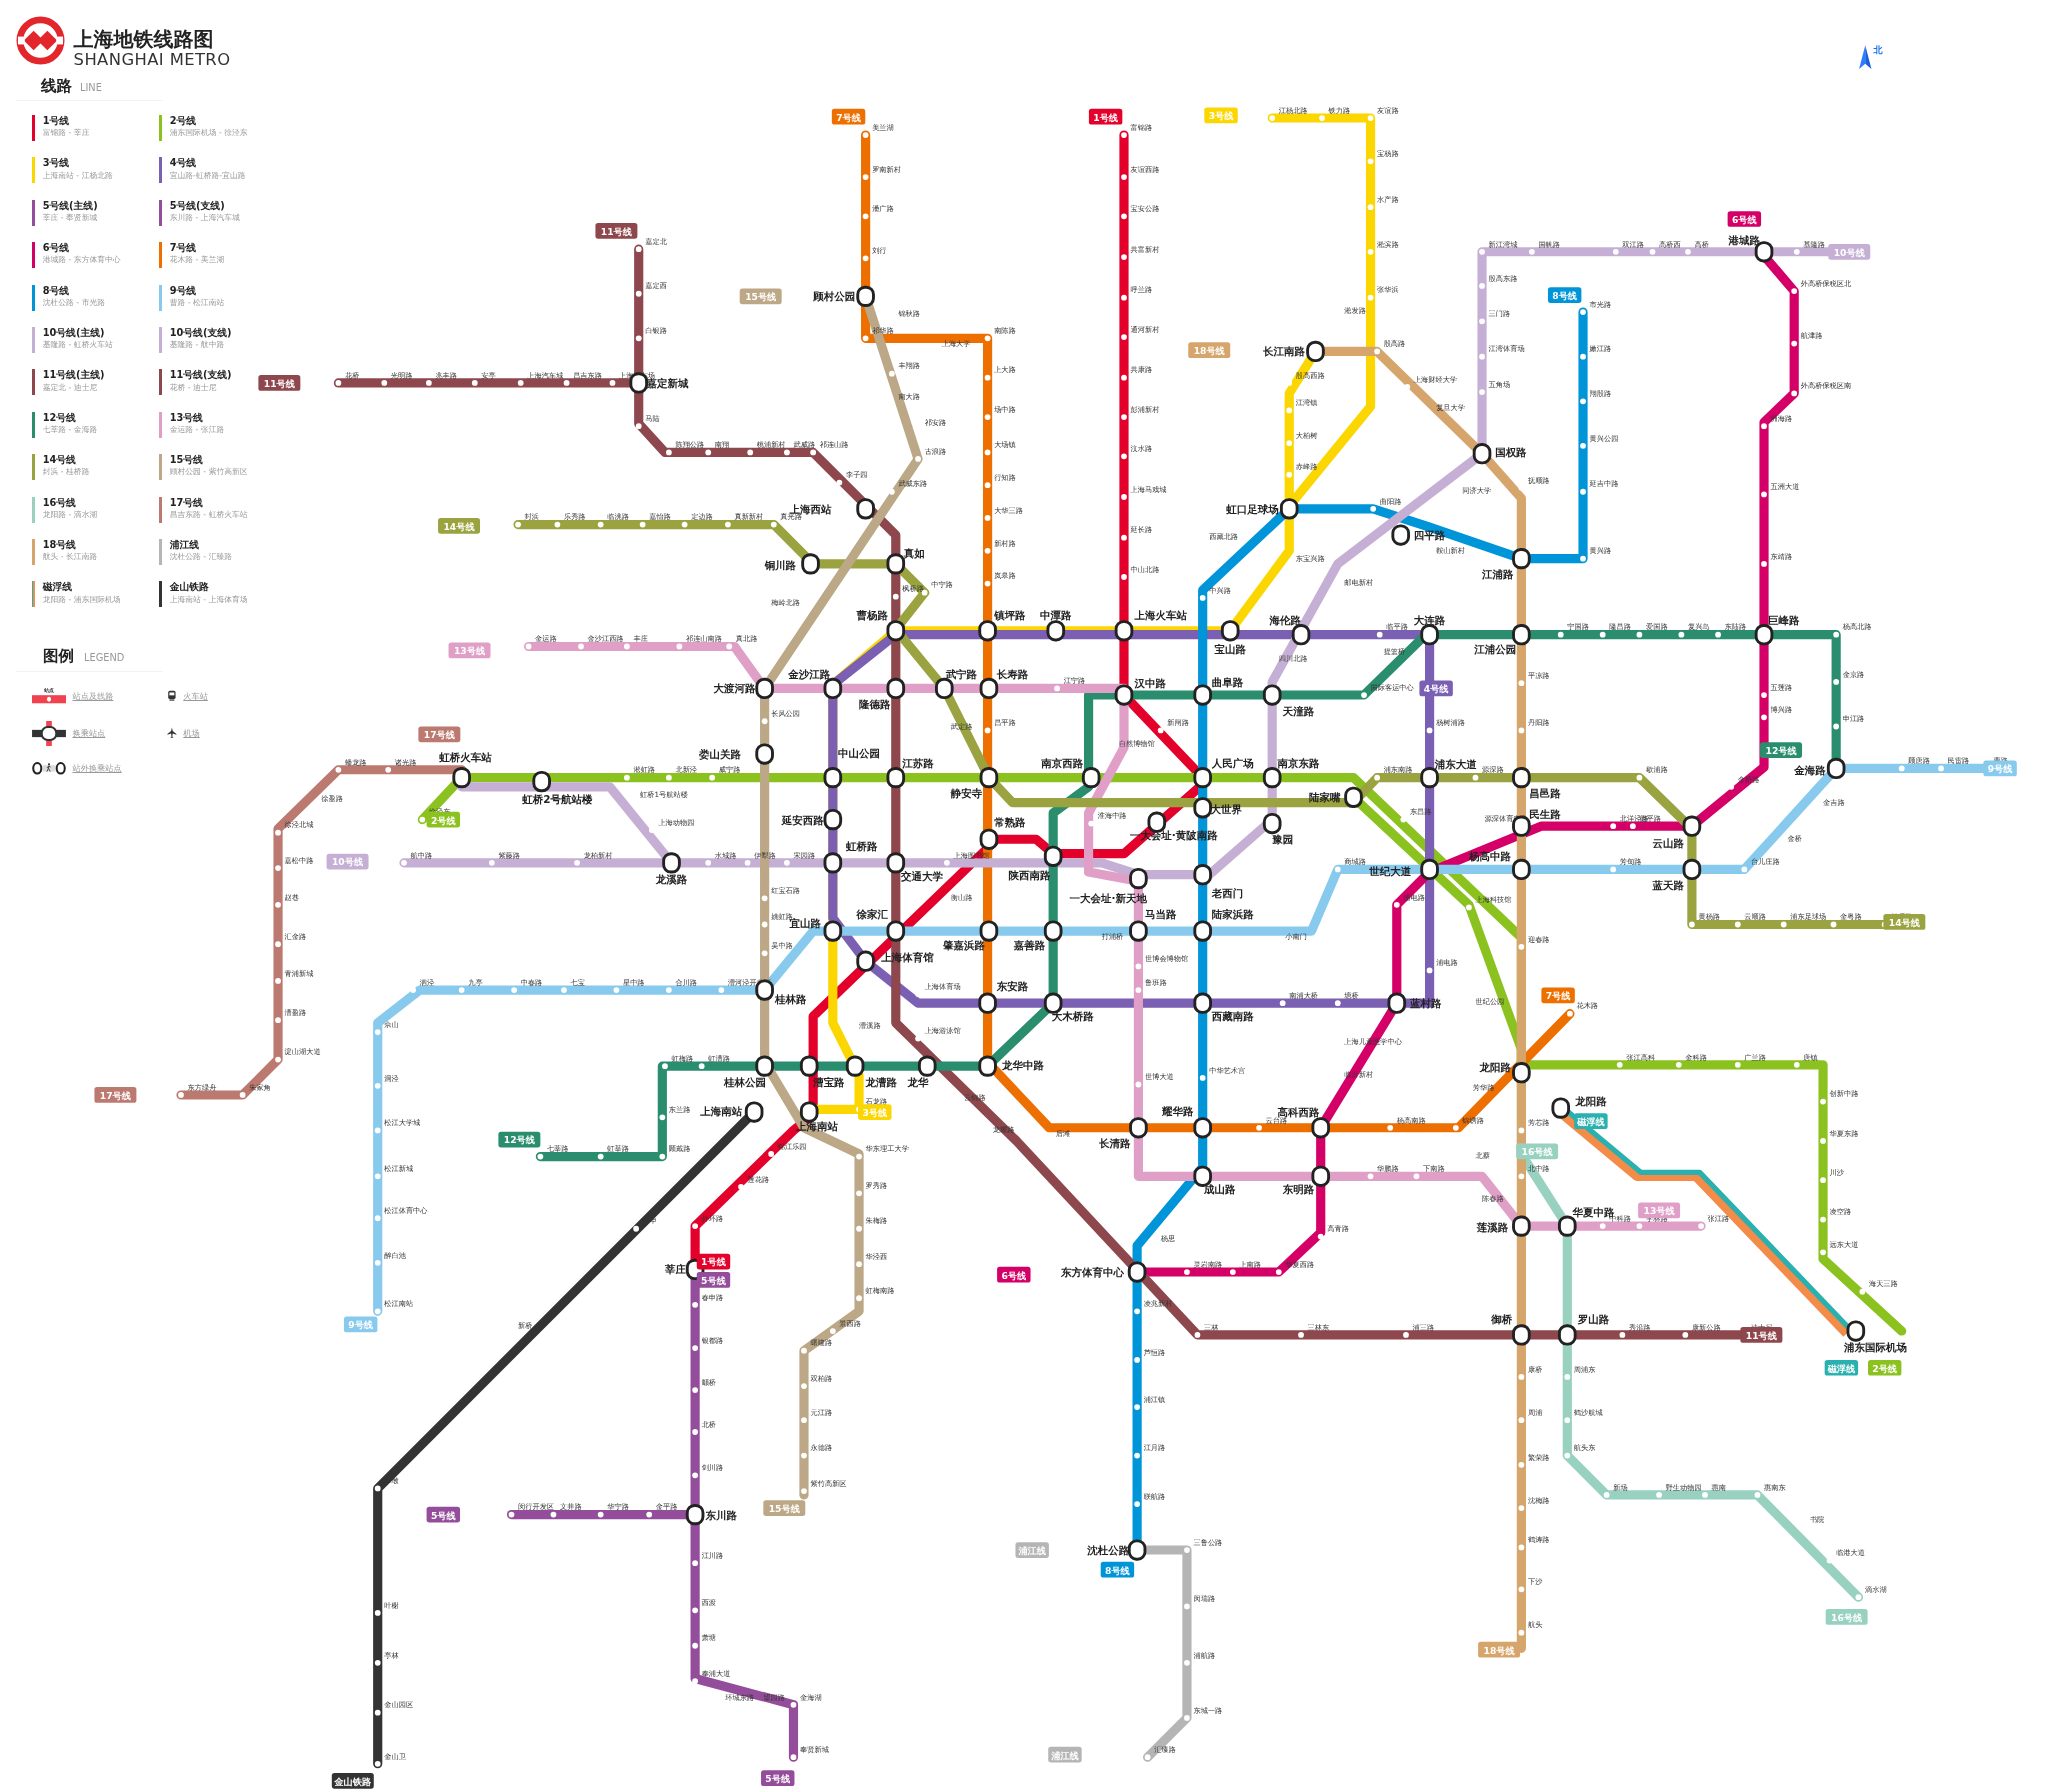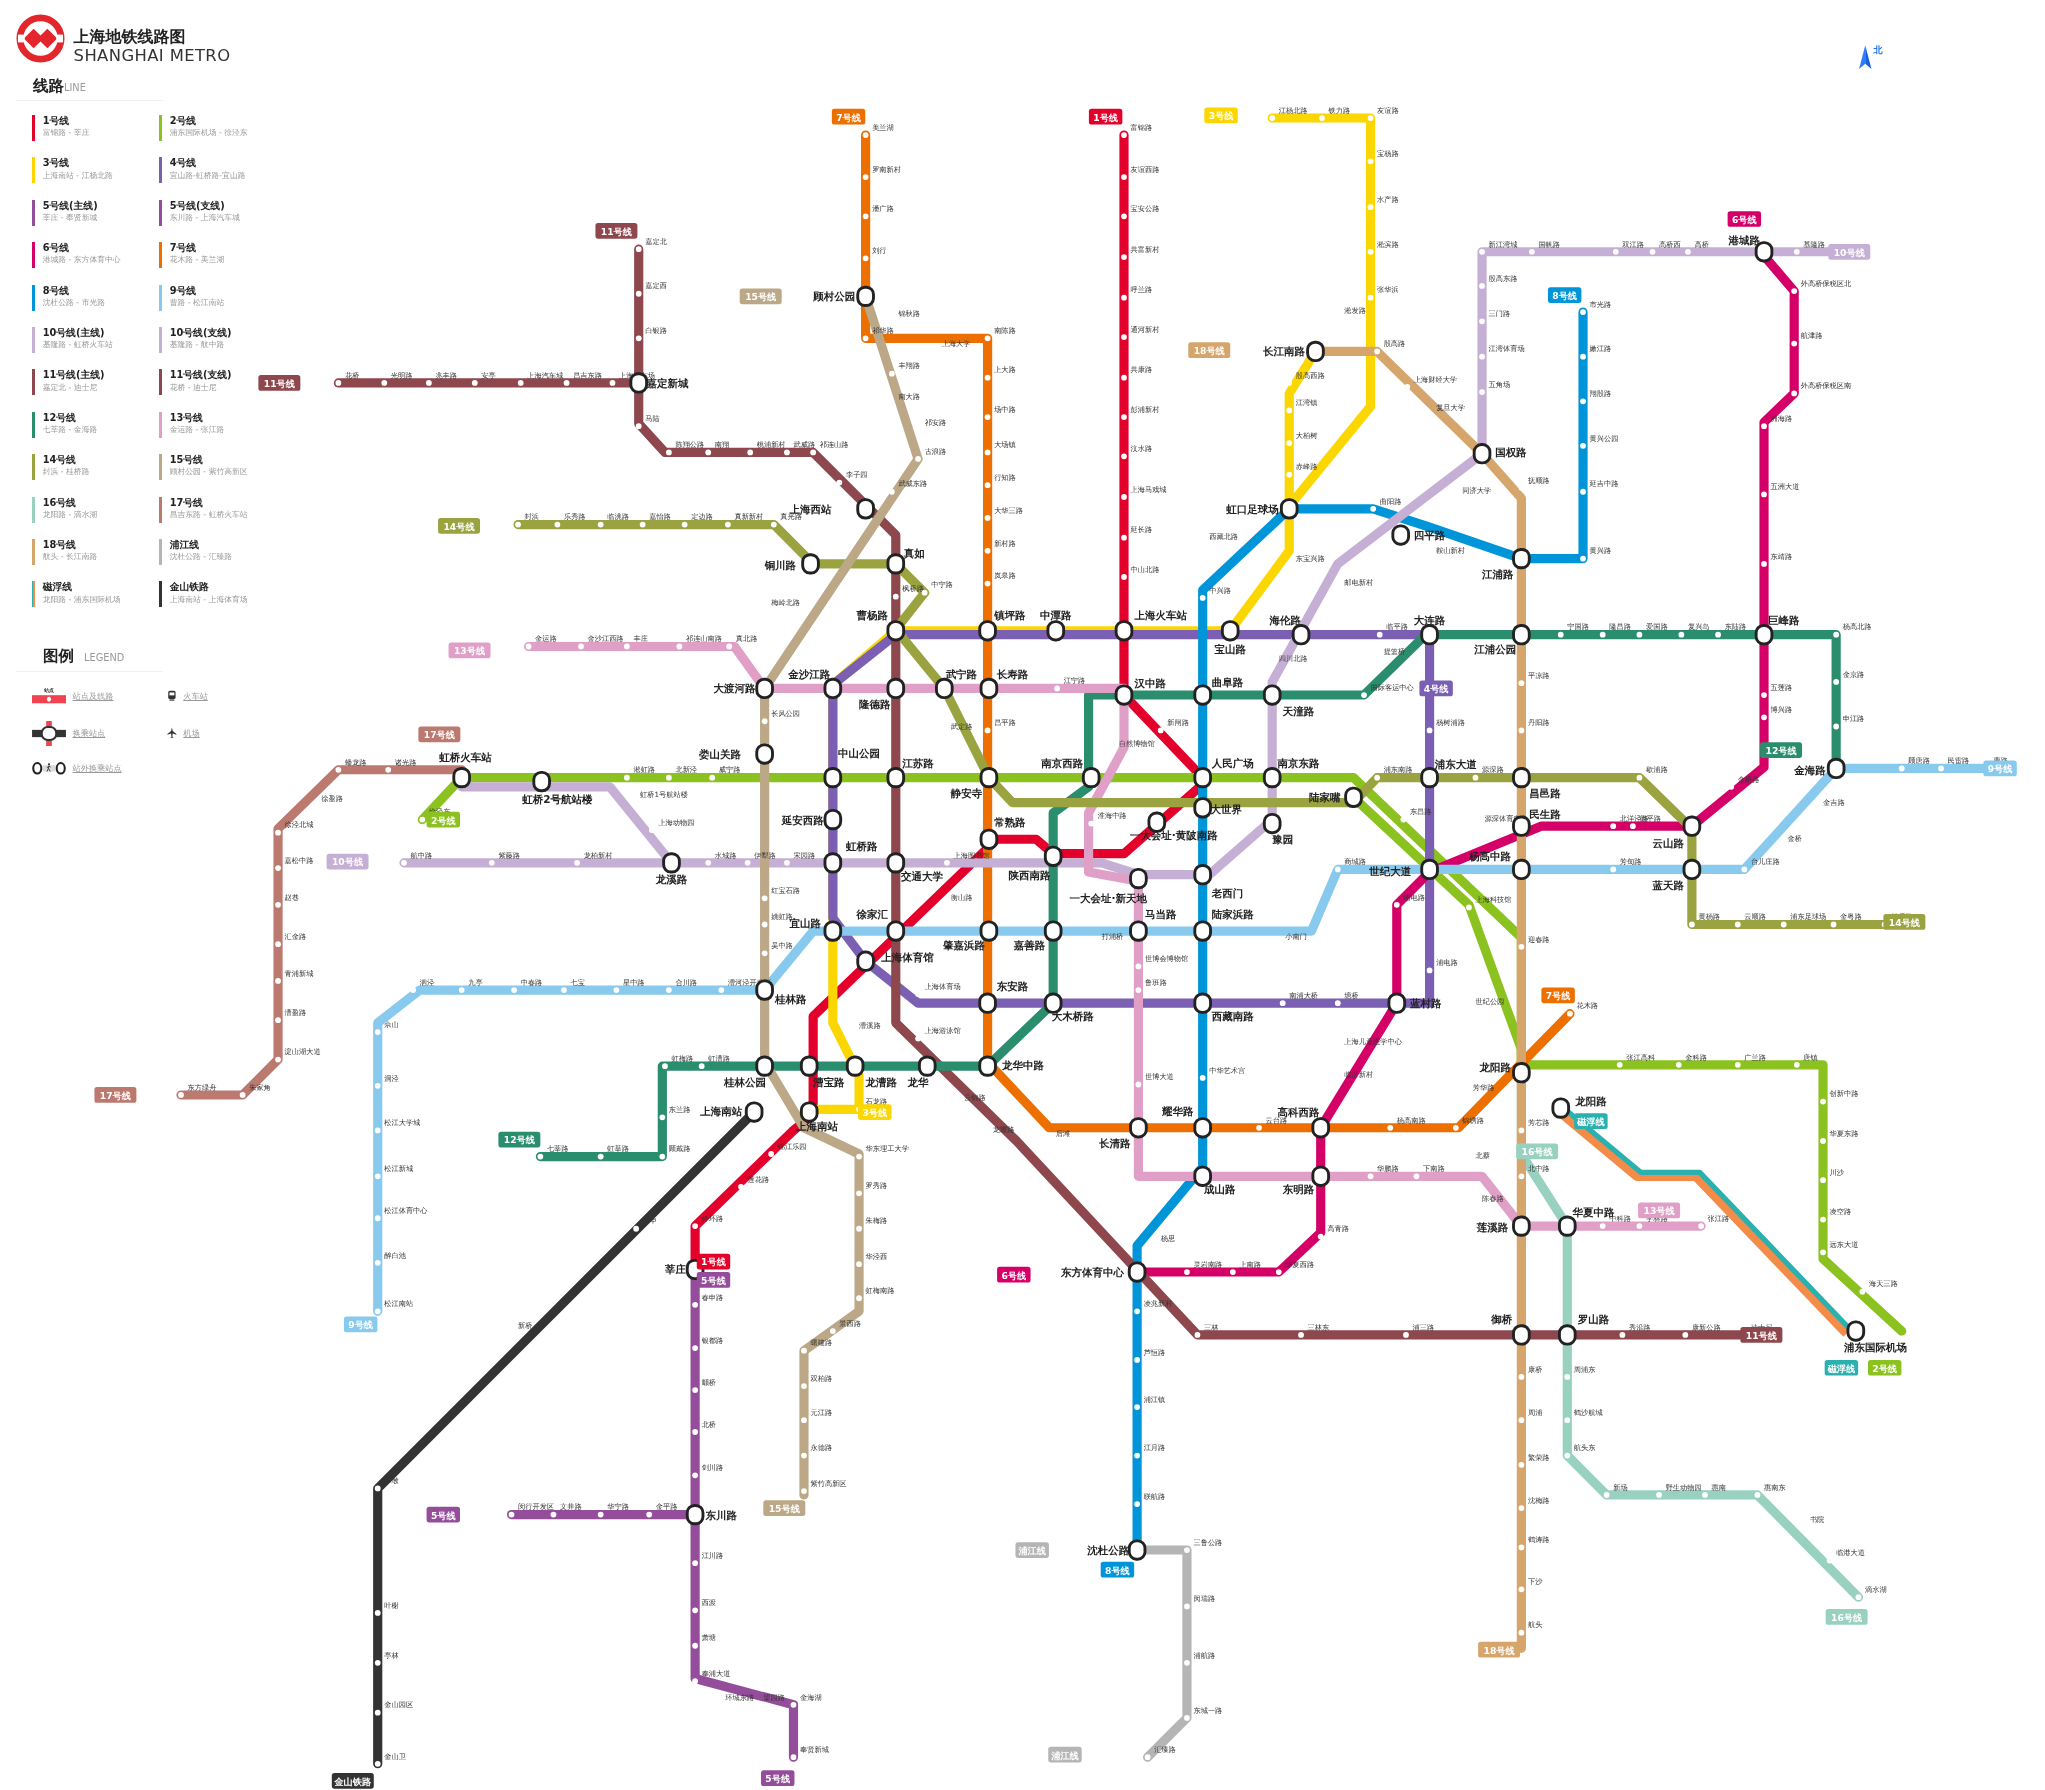--- a/index.html
+++ b/index.html
@@ -1,20 +1,20 @@
 <!DOCTYPE html>
 <html style="font-size:6.5px"><head>
 <meta charset="utf-8">
 <style>
   html,body{margin:0;padding:0;background:#ffffff;}
   body{width:2046px;height:1790px;position:relative;overflow:hidden;font-family:"DejaVu Sans","Liberation Sans",sans-serif;}
   #map{position:absolute;left:0;top:0;width:2046px;height:1790px;}
   .header{position:absolute;left:16.4px;top:12.3px;display:flex;align-items:center;gap:8.2px;}
   .logo{width:49px;height:49px;}
-  .title-zh{font-size:16px;font-weight:bold;color:#222;line-height:1.1;margin-top:16px;}
+  .title-zh{font-size:20px;font-weight:bold;color:#222;line-height:1.1;margin-top:16px;}
   .title-en{font-size:16.4px;color:#333;letter-spacing:0.4px;}
   .sec-title{position:absolute;left:33px;font-size:15.5px;font-weight:bold;color:#222;}
   .sec-title span{font-size:9.8px;font-weight:normal;color:#999;margin-left:0;}
   .legend-grid{position:absolute;left:32px;top:115px;width:254px;display:grid;grid-template-columns:127px 127px;row-gap:16.4px;}
   .lg-item{display:flex;gap:7.4px;align-items:flex-start;}
   .lg-bar{width:3.3px;height:26px;flex:none;}
   .lg-name{font-size:9.8px;font-weight:bold;color:#222;line-height:12.3px;}
   .lg-term{font-size:7.8px;color:#999;line-height:11.5px;white-space:nowrap;}
   .sym-grid{position:absolute;left:32px;top:687px;width:254px;display:grid;grid-template-columns:135px 119px;row-gap:15.5px;}
   .sym{display:flex;align-items:center;gap:6.5px;font-size:8.2px;color:#999;text-decoration:underline;}
@@ -32,21 +32,21 @@
     <rect x="4" y="42" width="92" height="16" fill="#fff"></rect>
     <path d="M18,48 L36,30 L50,44 L64,30 L82,48 L82,52 L64,70 L50,56 L36,70 L18,52 Z" fill="#e3262b"></path>
   </svg>
   <div>
     <div class="title-zh">上海地铁线路图</div>
     <div class="title-en">SHANGHAI METRO</div>
   </div>
 </div>
 
 <div class="sec-title" style="top:76px">
-  <span style="margin:0;font-size:15.5px;color:#222;font-weight:bold">线路</span><span>LINE</span>
+  <span style="margin:8px;font-size:15.5px;color:#222;font-weight:bold">线路</span><span>LINE</span>
 </div>
 <div class="divider" style="top:100px"></div>
 
 <div class="legend-grid" id="legend-lines">
     <div class="lg-item">
       <div class="lg-bar" style="background: rgb(227, 0, 43);"></div>
       <div>
         <div class="lg-name">1号线</div>
         <div class="lg-term">富锦路 - 莘庄</div>
       </div>

